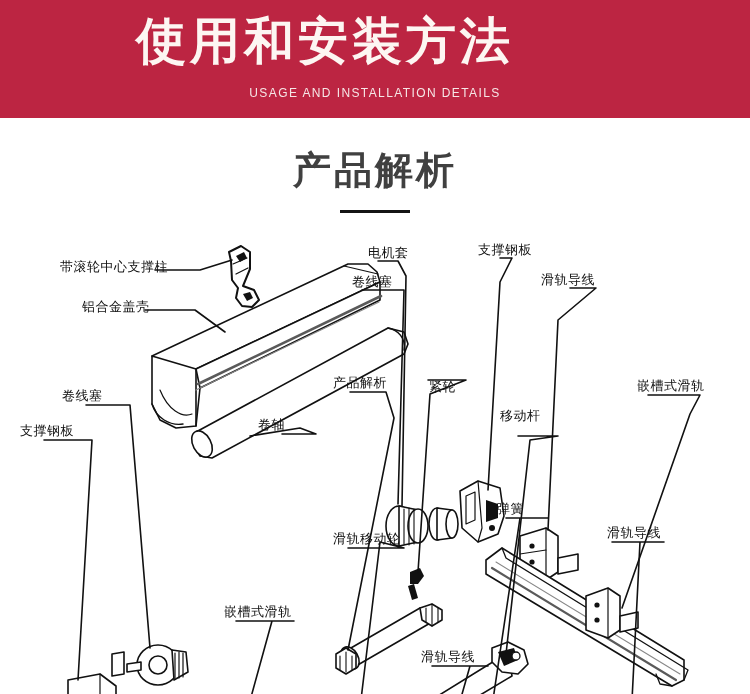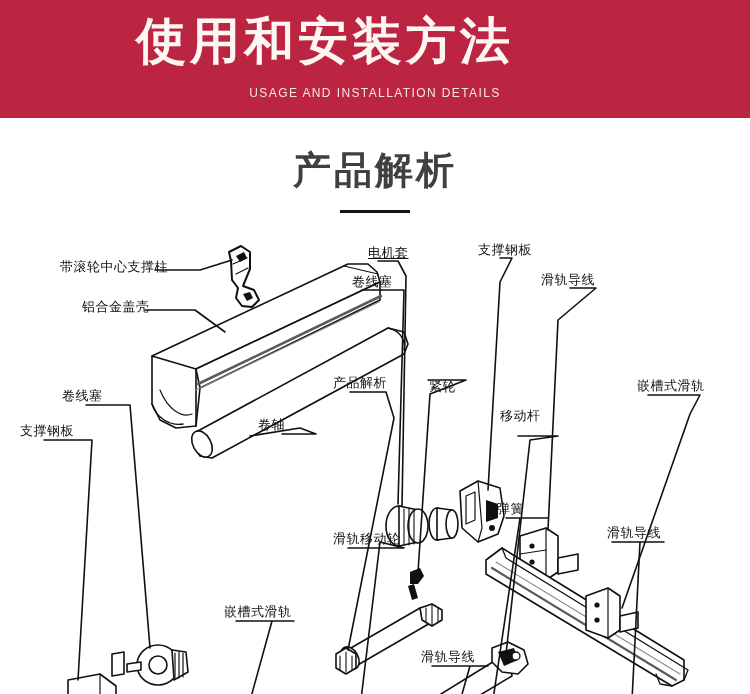--- a/index.html
+++ b/index.html
@@ -304,21 +304,21 @@
         <path d="M612 314 L664 314 L640 314 L630 512"></path>
         <path d="M348 320 L404 320 L380 314 L360 480"></path>
         <path d="M236 393 L294 393 L272 393 L232 538"></path>
         <path d="M432 438 L488 438 L470 438 L424 600"></path>
       </g>
     </g>
   </svg>
 
   <div class="dlabel" style="left:60px;  top:31px;">带滚轮中心支撑柱</div>
   <div class="dlabel" style="left:82px;  top:71px;">铝合金盖壳</div>
-  <div class="dlabel" style="left:368px; top:17px;text-decoration:underline;">电机套</div>
+  <div class="dlabel" style="left:368px; top:17px;">电机套</div>
   <div class="dlabel" style="left:352px; top:46px;">卷线塞</div>
   <div class="dlabel" style="left:478px; top:14px;">支撑钢板</div>
   <div class="dlabel" style="left:541px; top:44px;">滑轨导线</div>
   <div class="dlabel" style="left:637px; top:150px;">嵌槽式滑轨</div>
   <div class="dlabel" style="left:62px;  top:160px;">卷线塞</div>
   <div class="dlabel" style="left:20px;  top:195px;">支撑钢板</div>
   <div class="dlabel" style="left:333px; top:147px;">产品解析</div>
   <div class="dlabel" style="left:429px; top:135px;margin-top:16px;">紧轮</div>
   <div class="dlabel" style="left:258px; top:189px;">卷轴</div>
   <div class="dlabel" style="left:500px; top:180px;">移动杆</div>

